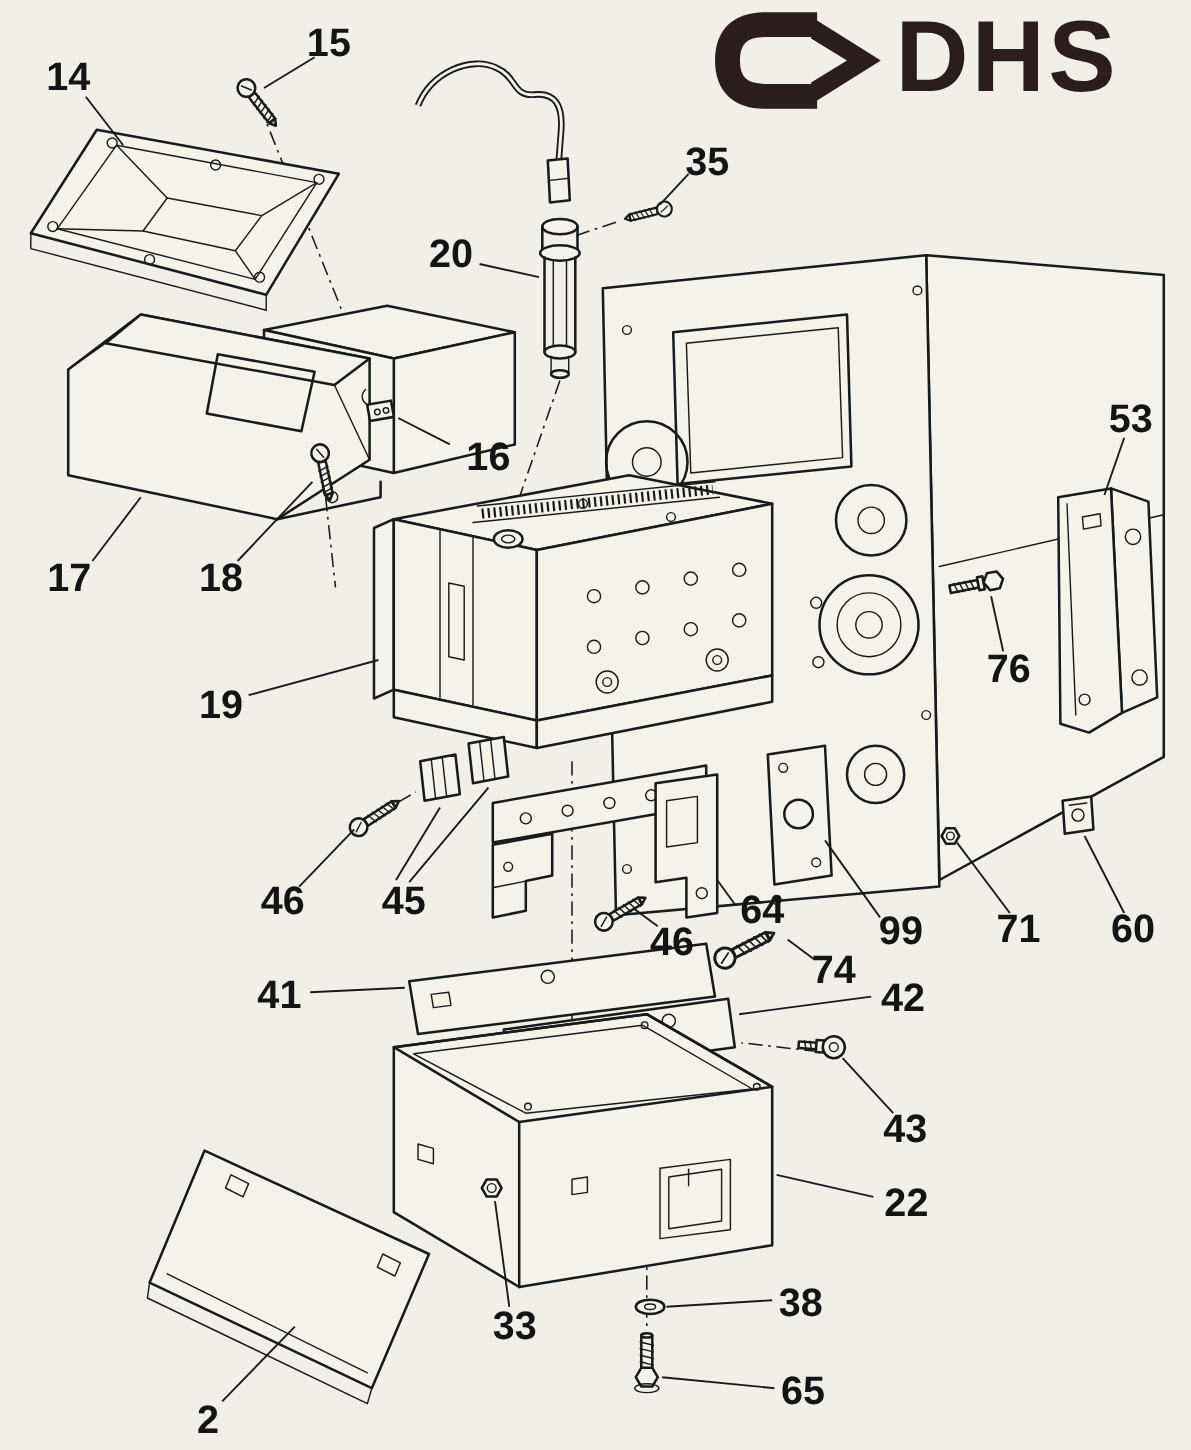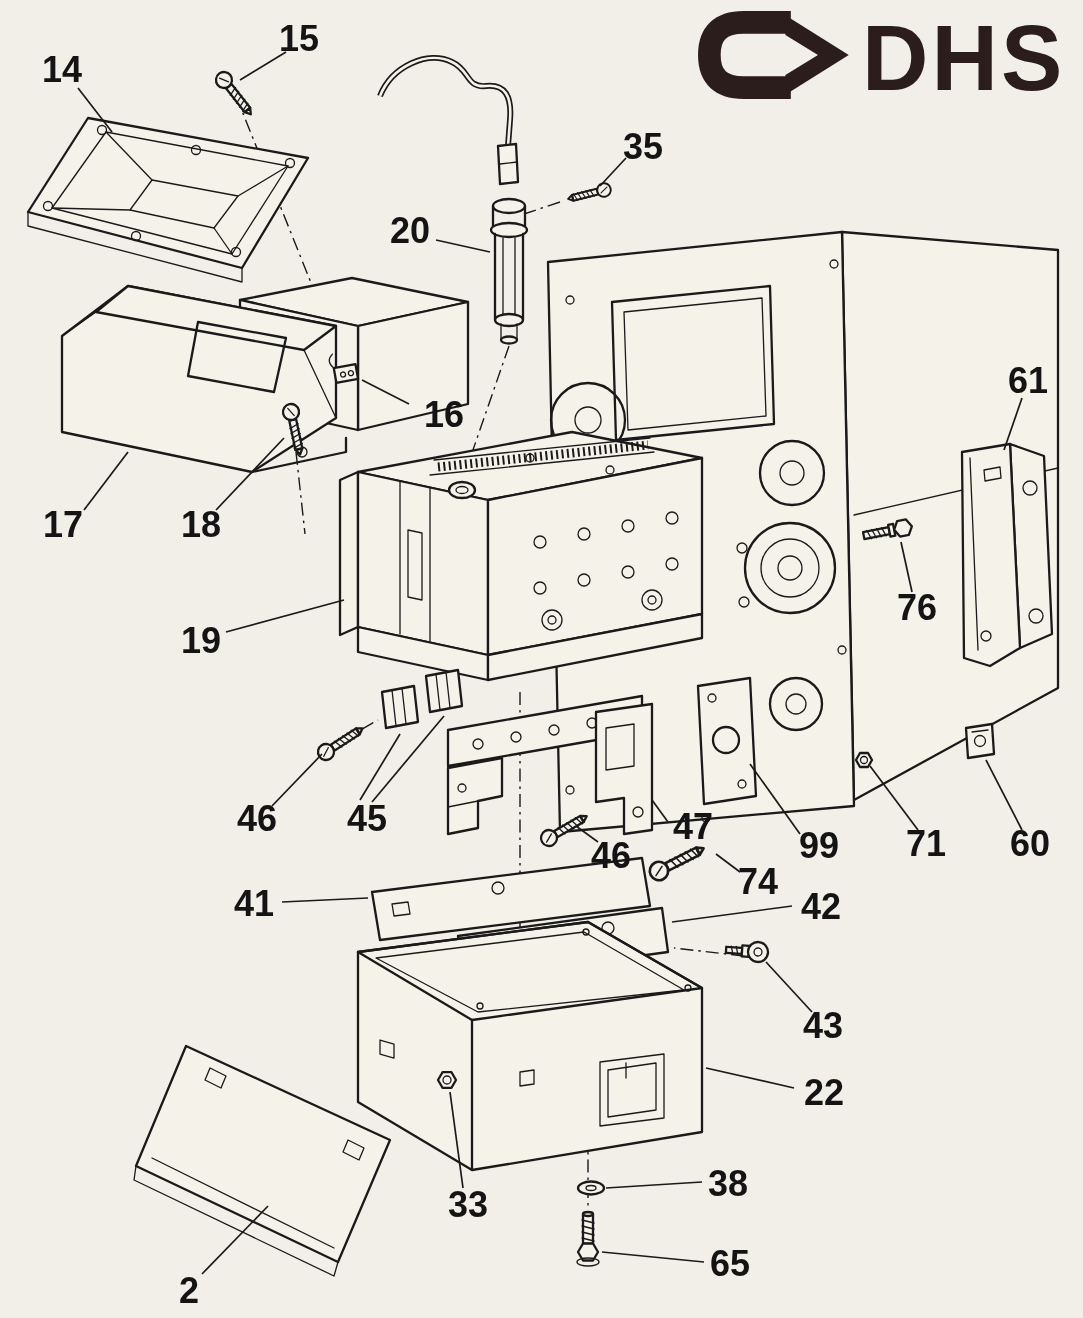--- a/index.html
+++ b/index.html
@@ -13,21 +13,21 @@
   .ln{stroke:#1a1a1a;fill:none;stroke-width:2.3;stroke-linejoin:round;stroke-linecap:round}
   .thin{stroke-width:1.3}
   .fill{fill:#f5f2ea}
   .dash{stroke:#1a1a1a;fill:none;stroke-width:1.4;stroke-dasharray:13 5 2.5 5}
   .leader{stroke:#1a1a1a;fill:none;stroke-width:1.7}
   .teeth{stroke:#1a1a1a;stroke-width:9;stroke-dasharray:2 3.4;fill:none}
   .part-label{
     position:absolute;transform:translate(-50%,-50%);
     font-weight:700;font-size:36px;color:#141414;white-space:nowrap;
   }
-  .logo{position:absolute;left:684px;top:6px;display:flex;align-items:flex-end;gap:6px}
+  .logo{position:absolute;left:636px;top:6px;display:flex;align-items:flex-start;gap:6px}
   .logo-text{font-weight:700;font-size:92px;line-height:1;letter-spacing:3px;color:#2c1d1d}
 </style>
 </head>
 <body>
 
 <div class="stage">
 
   <svg class="drawing" width="1083" height="1318" viewBox="0 0 1083 1318">
     <defs>
       <g id="scrw">
@@ -328,26 +328,26 @@
     </g>
   </svg>
 
   <div class="part-label" style="left:62px;top:70px">14</div>
   <div class="part-label" style="left:299px;top:39px">15</div>
   <div class="part-label" style="left:643px;top:147px">35</div>
   <div class="part-label" style="left:410px;top:231px">20</div>
   <div class="part-label" style="left:444px;top:415px">16</div>
   <div class="part-label" style="left:63px;top:525px">17</div>
   <div class="part-label" style="left:201px;top:525px">18</div>
-  <div class="part-label" style="left:1028px;top:381px">61</div>
+  <div class="part-label" style="left:1028px;top:381px">53</div>
   <div class="part-label" style="left:201px;top:641px">19</div>
   <div class="part-label" style="left:917px;top:608px">76</div>
   <div class="part-label" style="left:257px;top:819px">46</div>
   <div class="part-label" style="left:367px;top:819px">45</div>
-  <div class="part-label" style="left:693px;top:827px">47</div>
+  <div class="part-label" style="left:693px;top:827px">64</div>
   <div class="part-label" style="left:611px;top:856px">46</div>
   <div class="part-label" style="left:819px;top:846px">99</div>
   <div class="part-label" style="left:926px;top:844px">71</div>
   <div class="part-label" style="left:1030px;top:844px">60</div>
   <div class="part-label" style="left:758px;top:882px">74</div>
   <div class="part-label" style="left:254px;top:904px">41</div>
   <div class="part-label" style="left:821px;top:907px">42</div>
   <div class="part-label" style="left:823px;top:1026px">43</div>
   <div class="part-label" style="left:824px;top:1093px">22</div>
   <div class="part-label" style="left:468px;top:1205px">33</div>

